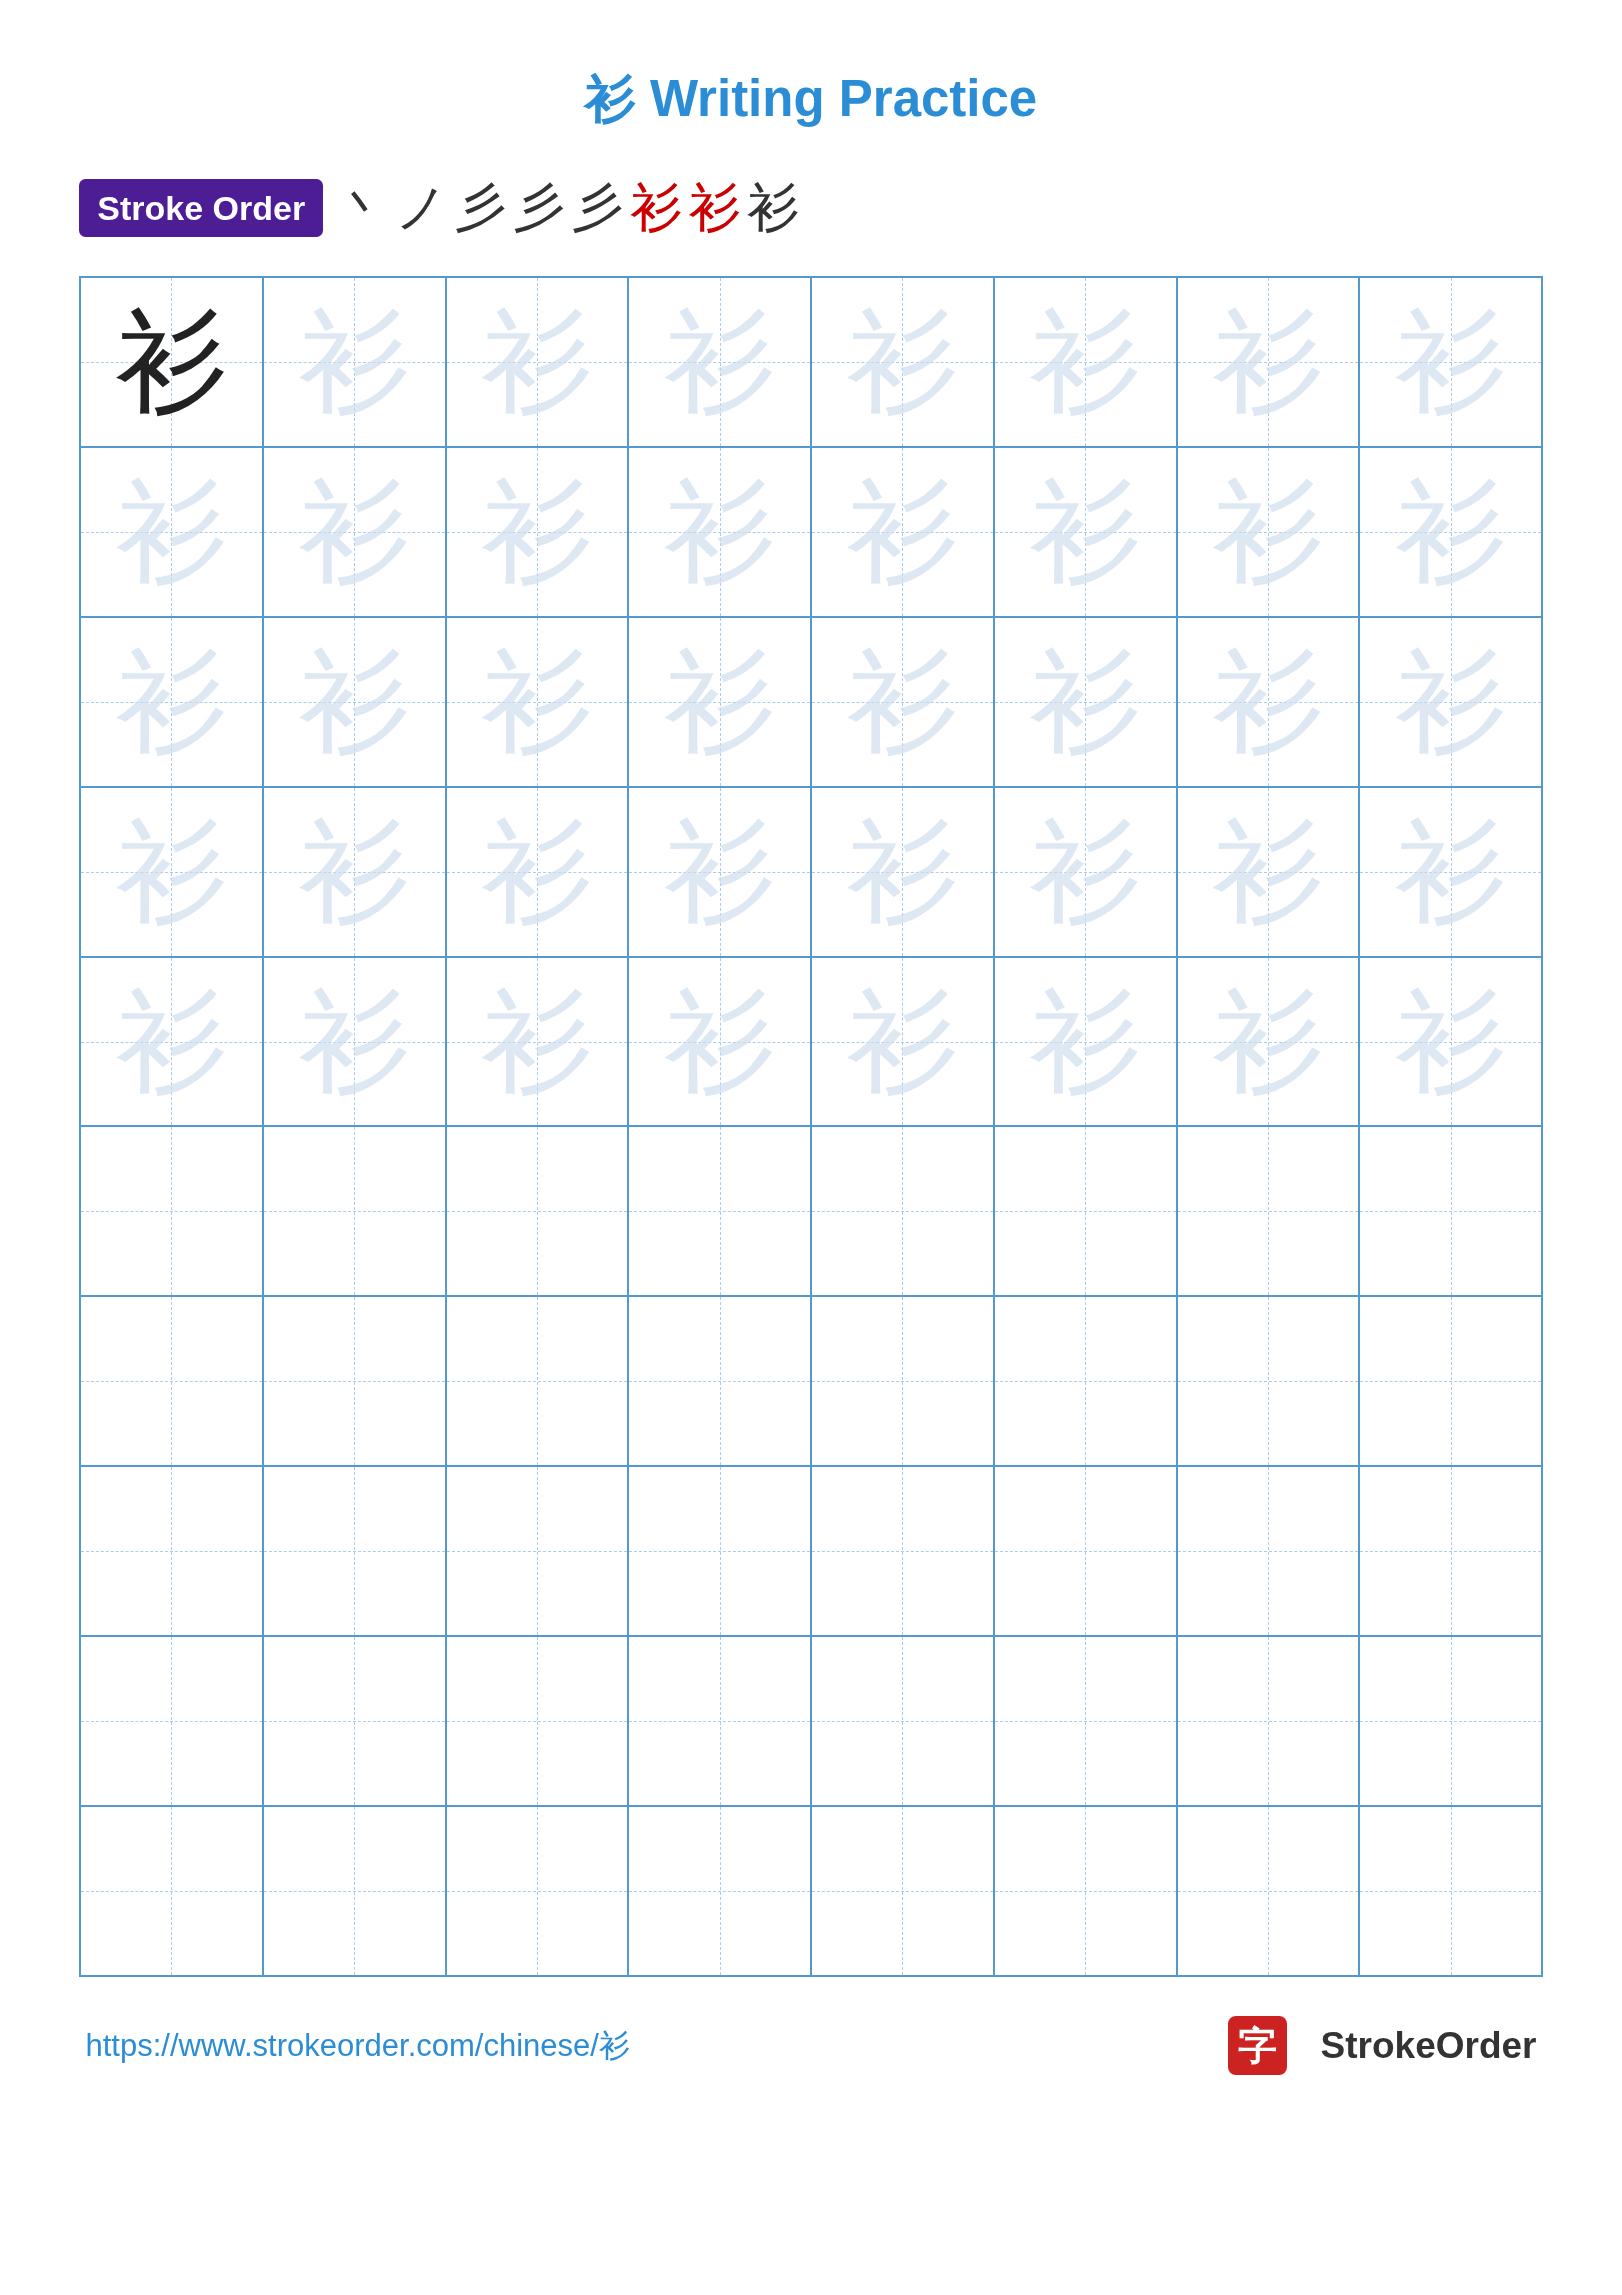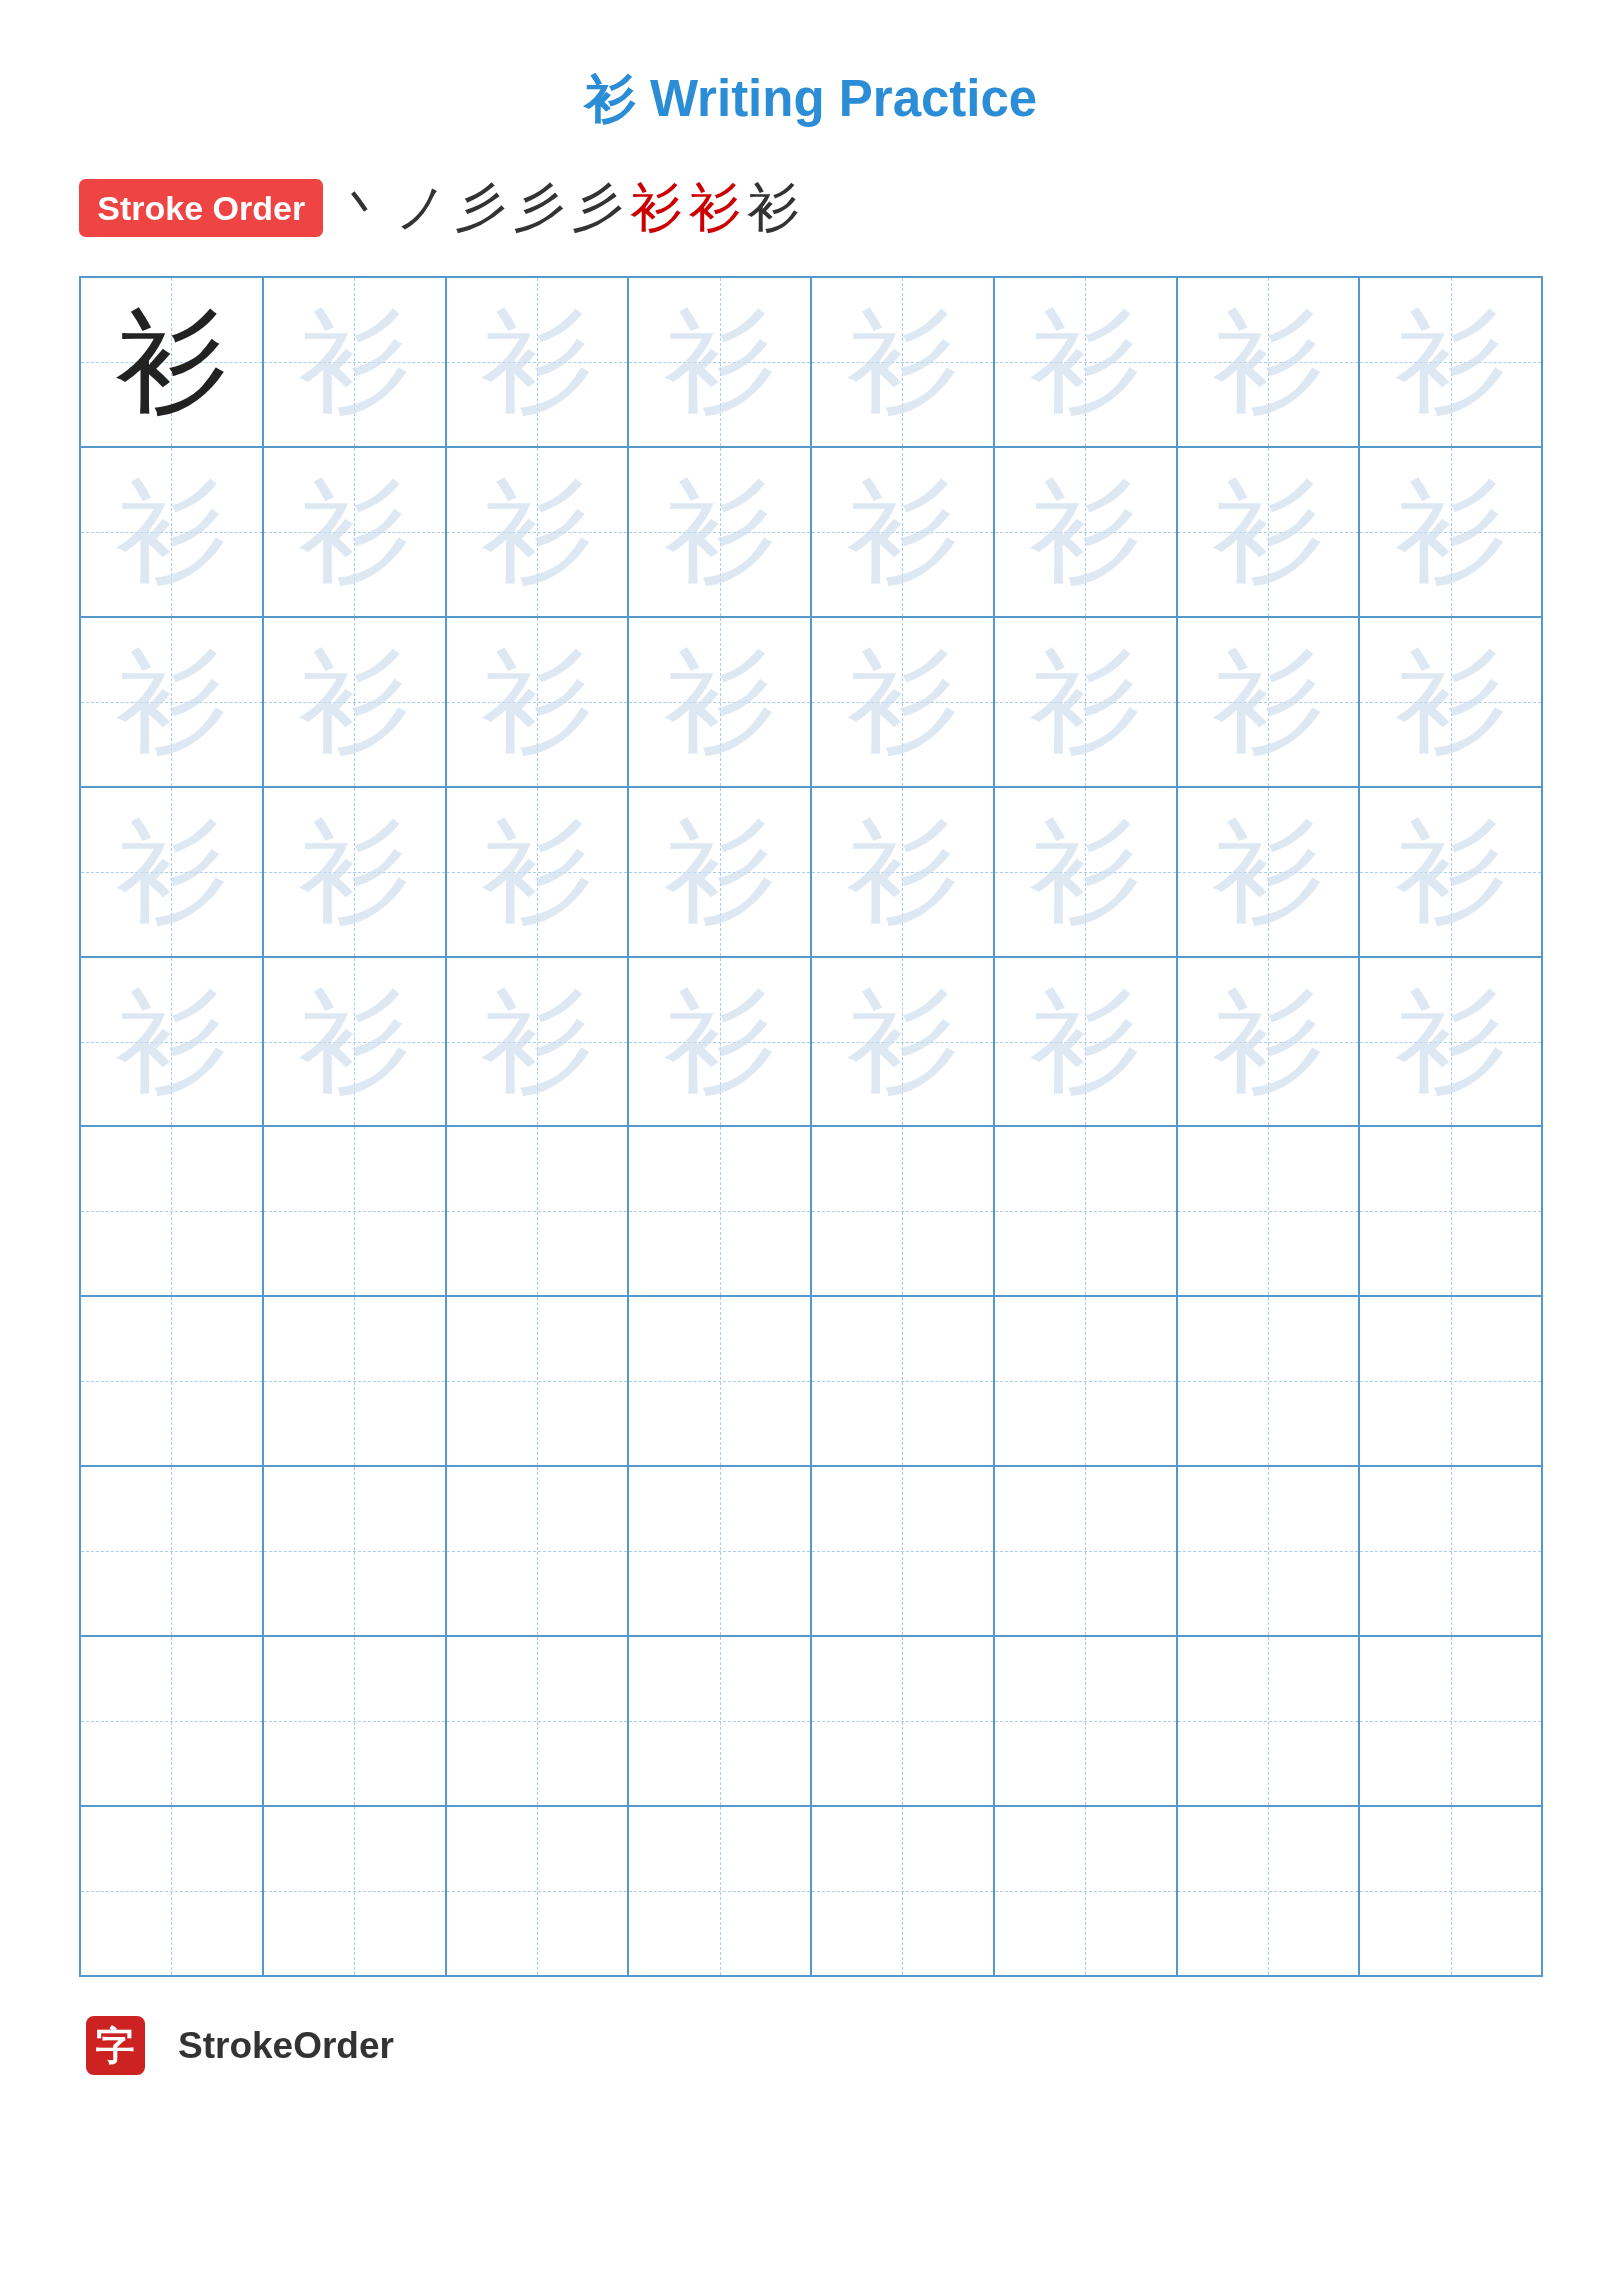--- a/index.html
+++ b/index.html
@@ -24,21 +24,21 @@
     }
 
     .stroke-order-row {
       display: flex;
       align-items: center;
       margin-bottom: 33px;
       gap: 13px;
     }
 
     .stroke-order-badge {
-      background: #ef4444;
+      background: #4c1d95;
       color: white;
       font-size: 34px;
       font-family: sans-serif;
       font-weight: bold;
       padding: 9.2px 18.3px;
       border-radius: 6.5px;
       white-space: nowrap;
     }
 
     .stroke-sequence {
@@ -329,18 +329,19 @@
     <div class="grid-cell"></div>
     <div class="grid-cell"></div>
     <div class="grid-cell"></div>
     <div class="grid-cell"></div>
     <div class="grid-cell"></div>
     <div class="grid-cell"></div>
     <div class="grid-cell"></div>
   </div>
 
 <div class="footer">
+  <span class="footer-url">https://www.strokeorder.com/chinese/衫</span>
   <div class="footer-logo">
     <div class="footer-logo-icon">字</div>
     <span class="footer-logo-text">StrokeOrder</span>
   </div>
 </div>
 
 
 </body></html>

